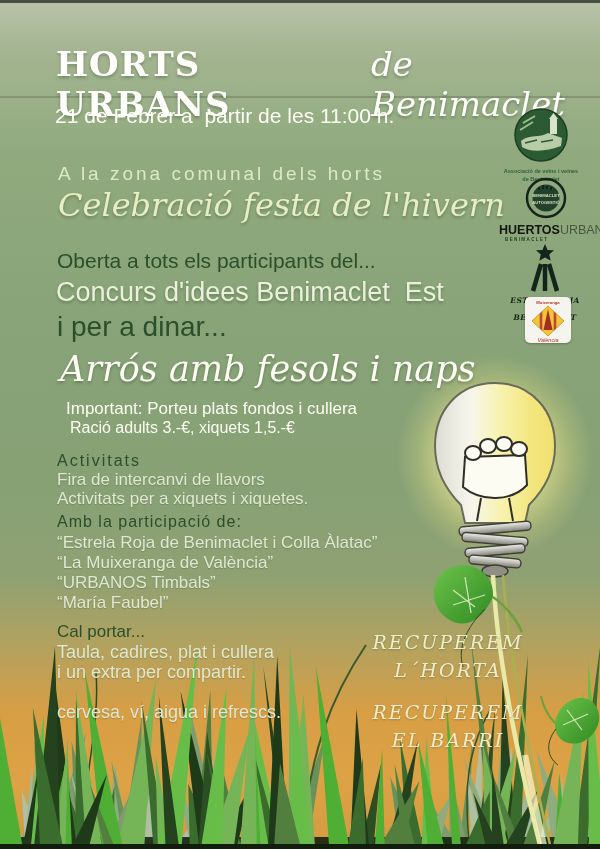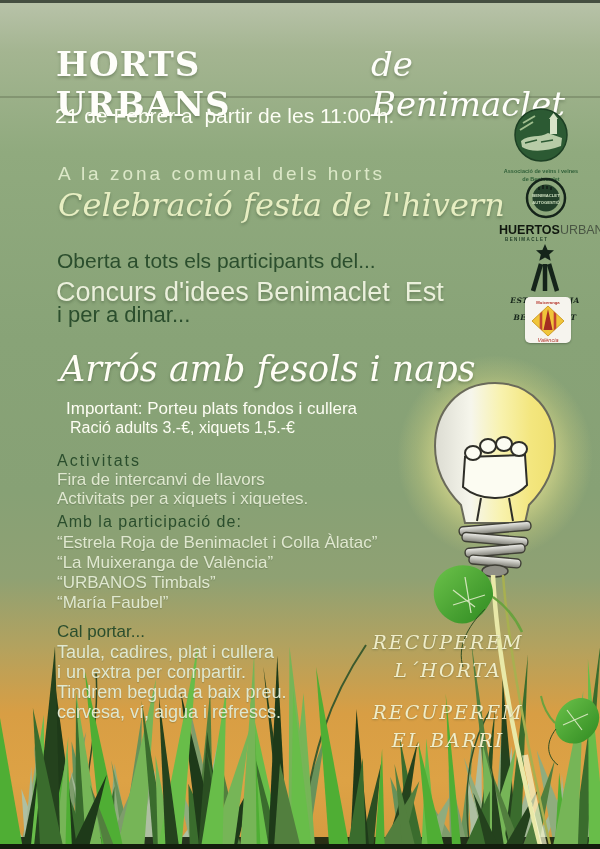--- a/index.html
+++ b/index.html
@@ -22,21 +22,21 @@
   .title-row{left:56px;top:44px;display:flex;align-items:baseline;gap:7px;color:#fefefa}
   .title-main{font-family:"DejaVu Serif",serif;font-weight:700;font-size:34px;letter-spacing:1px}
   .title-script{font-size:34px}
 
   .date{left:55px;top:104px;font-size:21px;color:#fdfef5}
 
   .loc{left:58px;top:163px;font-size:19px;letter-spacing:3px;color:#dce8c8}
   .event{left:58px;top:186px;font-size:32px;color:#e7eec2}
   .open{left:57px;top:249px;font-size:21px;color:#2b4e2d}
   .contest{left:56px;top:277px;font-size:27px;color:#ebf0dc}
-  .dinner{left:57px;top:302px;font-size:22px;color:#2b4e2d}
+  .dinner{left:57px;top:311px;font-size:28px;color:#2b4e2d}
 
   .meal-title{left:60px;top:349px;font-size:35px;color:#fffef6}
   .meal-note1{left:66px;top:399px;font-size:17px;color:#fdfdf3}
   .meal-note2{left:70px;top:419px;font-size:16px;color:#fdfdf3}
 
   .dark-h{color:#2b4e2d;font-weight:400}
   .pale{color:#e0e8d0;font-size:17px;text-shadow:0 1px 1px rgba(40,60,35,.25)}
   .act-h{left:57px;top:452px;font-size:16px;letter-spacing:2px}
   .act-1{left:57px;top:470px}
   .act-2{left:57px;top:489px}
@@ -104,21 +104,20 @@
 
   <div class="abs part-h dark-h">Amb la participació de:</div>
   <div class="abs part-1 pale">“Estrela Roja de Benimaclet i Colla Àlatac”</div>
   <div class="abs part-2 pale">“La Muixeranga de València”</div>
   <div class="abs part-3 pale">“URBANOS Timbals”</div>
   <div class="abs part-4 pale">“María Faubel”</div>
 
   <div class="abs bring-h dark-h">Cal portar...</div>
   <div class="abs bring-1 pale bring-i">Taula, cadires, plat i cullera</div>
   <div class="abs bring-2 pale bring-i">i un extra per compartir.</div>
-  <div class="abs bring-3 pale bring-i">Tindrem beguda a baix preu.</div>
   <div class="abs bring-4 pale bring-i">cervesa, ví, aigua i refrescs.</div>
 
   <div class="abs slogans">
     <div>RECUPEREM</div>
     <div>L´HORTA</div>
     <div class="slogan-gap"></div>
     <div>RECUPEREM</div>
     <div>EL BARRI</div>
   </div>
 

